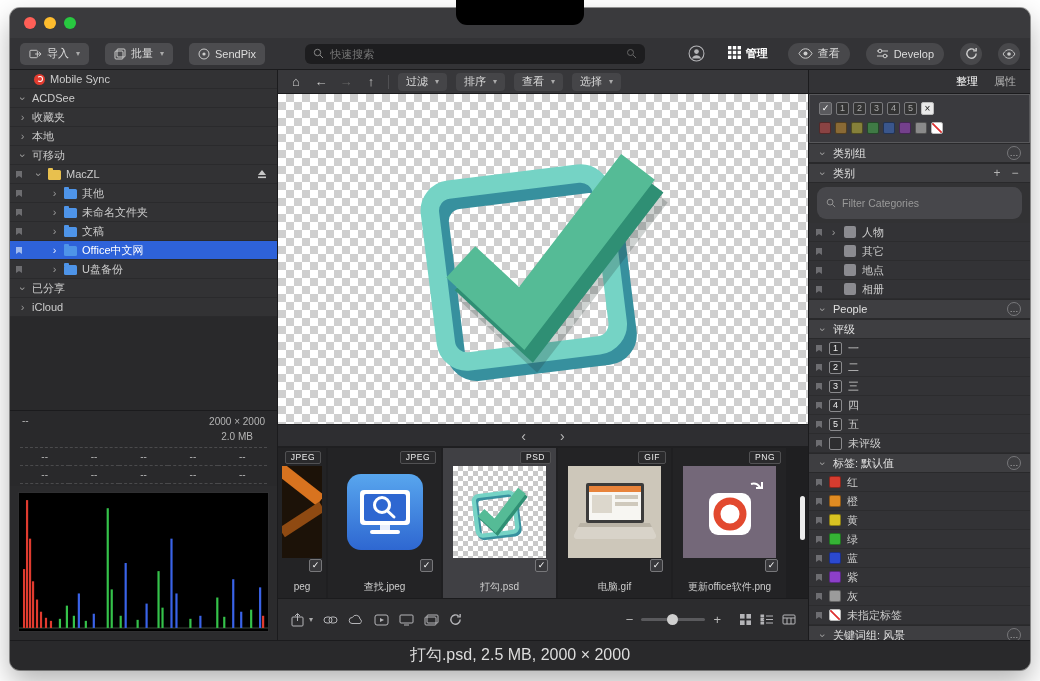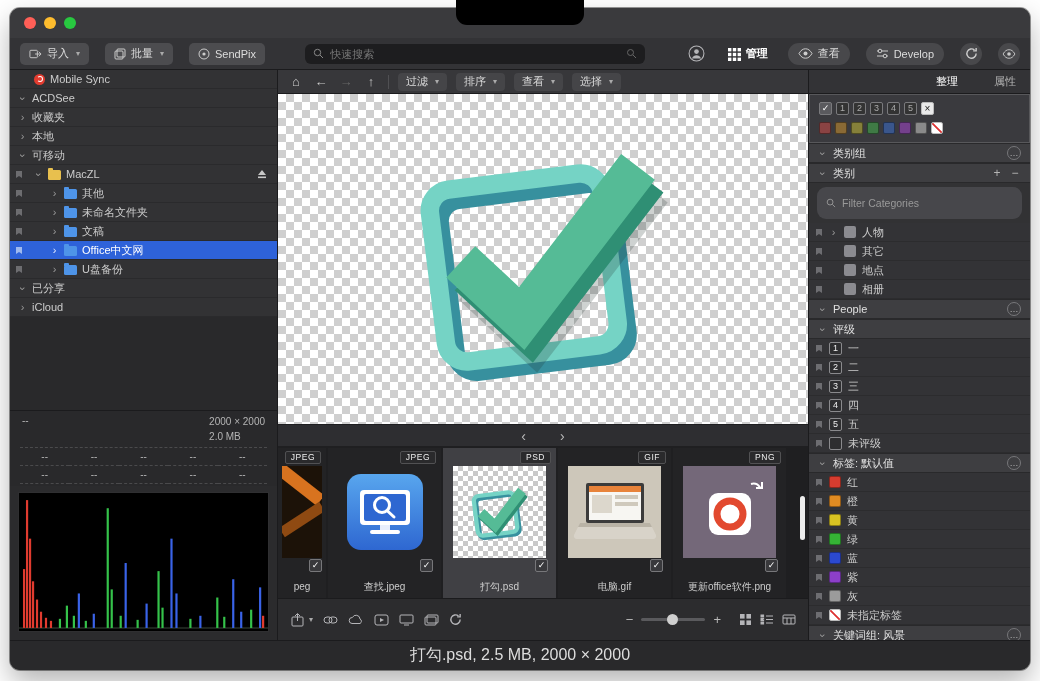--- a/index.html
+++ b/index.html
@@ -13,21 +13,21 @@
 .tl.red{background:#ff5f57}.tl.yellow{background:#febc2e}.tl.green{background:#28c840}
 .toolbar{height:32px;flex:0 0 32px;background:#333336;border-bottom:1px solid #1b1b1d;display:flex;align-items:center;gap:16px;padding:0 10px;color:#ddd;font-size:11px;}
 .tbtn{display:flex;align-items:center;gap:5px;background:#4c4c4f;border-radius:5px;height:22px;padding:0 9px;cursor:default;}
 .caret{font-size:8px;color:#aaa;margin-left:2px;}
 .searchwrap{flex:1;display:flex;justify-content:center;padding:0 8px;min-width:0;}
 .search{width:340px;height:20px;background:#1d1d1f;border-radius:6px;display:flex;align-items:center;padding:0 8px;gap:6px;}
 .search input{flex:1;background:transparent;border:0;outline:0;color:#ccc;font-size:11px;min-width:0;}
 .search input::placeholder{color:#777;}
 .circlebtn{width:22px;height:22px;border-radius:50%;background:#48484b;display:flex;align-items:center;justify-content:center;flex:0 0 22px;}
 .ghost{background:transparent;}
-.mode{display:flex;align-items:flex-end;gap:5px;color:#fff;padding:0 4px;font-weight:bold;}
+.mode{display:flex;align-items:flex-start;gap:5px;color:#fff;padding:0 4px;font-weight:bold;}
 .pill{display:flex;align-items:center;gap:5px;background:#48484b;border-radius:11px;height:22px;padding:0 10px;color:#ddd;}
 .main{flex:1;display:flex;min-height:0;}
 
 .left-panel{width:268px;flex:0 0 268px;background:#2b2b2d;border-right:1px solid #1b1b1d;display:flex;flex-direction:column;font-size:11px;min-height:0;}
 .trow{height:19px;flex:0 0 19px;display:flex;align-items:center;gap:5px;background:#323234;border-bottom:1px solid #2a2a2c;color:#ccc;position:relative;padding-left:8px;}
 .trow.lvl1{padding-left:24px}.trow.lvl2{padding-left:40px}
 .trow.selected{background:#2e62d9;color:#fff;}
 .chev{color:#999;font-size:11px;width:9px;flex:0 0 9px;display:inline-block;text-align:center;line-height:1;}
 .chev.down{transform:rotate(90deg);}
 .trow.selected .chev{color:#dfe8ff;}
@@ -35,21 +35,21 @@
 .folder::before{content:"";position:absolute;top:-2px;left:0;width:5px;height:3px;background:inherit;border-radius:1px 1px 0 0;}
 .folder.blue{background:#4e94e8;}
 .folder.yellow{background:#e8c04e;}
 .msync{width:11px;height:11px;border-radius:50%;background:#e23c30;position:relative;flex:0 0 11px;}
 .msync::after{content:"";position:absolute;inset:2.5px;border:1.5px solid #fff;border-radius:50%;border-left-color:transparent;}
 .eject{margin-left:auto;margin-right:10px;}
 .mini{position:absolute;left:5px;top:5px;opacity:.8;}
 .tree-spacer{flex:1;background:#29292b;}
 .info-block{background:#29292b;border-top:1px solid #1b1b1d;padding:4px 10px 2px;color:#b5b5b5;font-size:10px;}
 .info-top{display:flex;justify-content:space-between;align-items:flex-start;padding:0 2px 3px;}
-.info-right{text-align:left;line-height:1.45;}
+.info-right{text-align:center;line-height:1.45;}
 .info-grid{border-top:1px dashed #4a4a4c;display:grid;grid-template-columns:repeat(5,1fr);}
 .info-grid span{padding:3px 0;text-align:center;border-bottom:1px dashed #4a4a4c;}
 .histogram{height:140px;flex:0 0 140px;margin:6px 8px 8px;background:#000;border:1px solid #2f2f31;}
 .histogram svg{width:100%;height:100%;}
 
 .center-panel{flex:1;display:flex;flex-direction:column;min-width:0;background:#232325;}
 .browser-toolbar{height:24px;flex:0 0 24px;background:#37373a;border-bottom:1px solid #1b1b1d;display:flex;align-items:center;gap:9px;padding:0 10px;color:#ccc;font-size:13px;}
 .navico{width:16px;text-align:center;color:#ccc;line-height:1;}
 .navico.dim{color:#666;}
 .vsep{width:1px;height:14px;background:#505053;}
@@ -74,21 +74,21 @@
 .pngbg{background:#746879;width:100%;height:100%;display:flex;align-items:center;justify-content:center;position:relative;}
 .bottom-toolbar{flex:1;background:#2c2c2e;border-top:1px solid #1b1b1d;display:flex;align-items:center;gap:10px;padding:0 12px;color:#bbb;min-height:0;}
 .ibtn{display:flex;align-items:center;gap:2px;}
 .zoomwrap{margin-left:auto;display:flex;align-items:center;gap:8px;color:#bbb;font-size:13px;}
 .ztrack{width:64px;height:3px;background:#5a5a5d;border-radius:2px;position:relative;}
 .zknob{position:absolute;left:26px;top:-4px;width:11px;height:11px;border-radius:50%;background:#cfcfcf;}
 .statusbar{height:30px;flex:0 0 30px;background:#29292b;border-top:1px solid #1b1b1d;display:flex;align-items:center;justify-content:center;color:#ddd;font-size:16px;}
 
 .right-panel{width:222px;flex:0 0 222px;background:#323234;border-left:1px solid #1b1b1d;display:flex;flex-direction:column;font-size:11px;color:#ccc;min-height:0;}
 .rtabs{height:24px;flex:0 0 24px;display:flex;justify-content:flex-end;align-items:center;gap:16px;padding:0 14px;background:#333336;border-bottom:1px solid #1b1b1d;}
-.rtab{color:#fff;margin-left:20px;}
+.rtab{color:#fff;}
 .rtab.inactive{color:#b5b5b5;}
 .quickbar{background:#3a3a3e;border:1px solid #58585b;padding:7px 9px 8px;display:flex;flex-direction:column;gap:7px;}
 .qrow{display:flex;align-items:center;gap:4px;}
 .qbox{width:13px;height:13px;border:1px solid #7a7a7d;border-radius:2px;background:#333;color:#aaa;font-size:9px;display:flex;align-items:center;justify-content:center;line-height:1;}
 .qbox.checked{background:#5a5a5e;color:#fff;}
 .qbox.xbox{background:#e9e9e9;color:#222;border-color:#bbb;font-size:10px;}
 .swatch{width:12px;height:12px;border-radius:2px;border:1px solid rgba(0,0,0,.4);}
 .slashbox{background:linear-gradient(to top right,#fff 42%,#d33 46%,#d33 54%,#fff 58%) !important;border:1px solid #bbb !important;}
 .shead{height:20px;flex:0 0 20px;background:#3e3e41;border-top:1px solid #29292b;border-bottom:1px solid #29292b;display:flex;align-items:center;gap:6px;padding:0 9px;color:#e0e0e0;}
 .sh-spacer{flex:1;}

